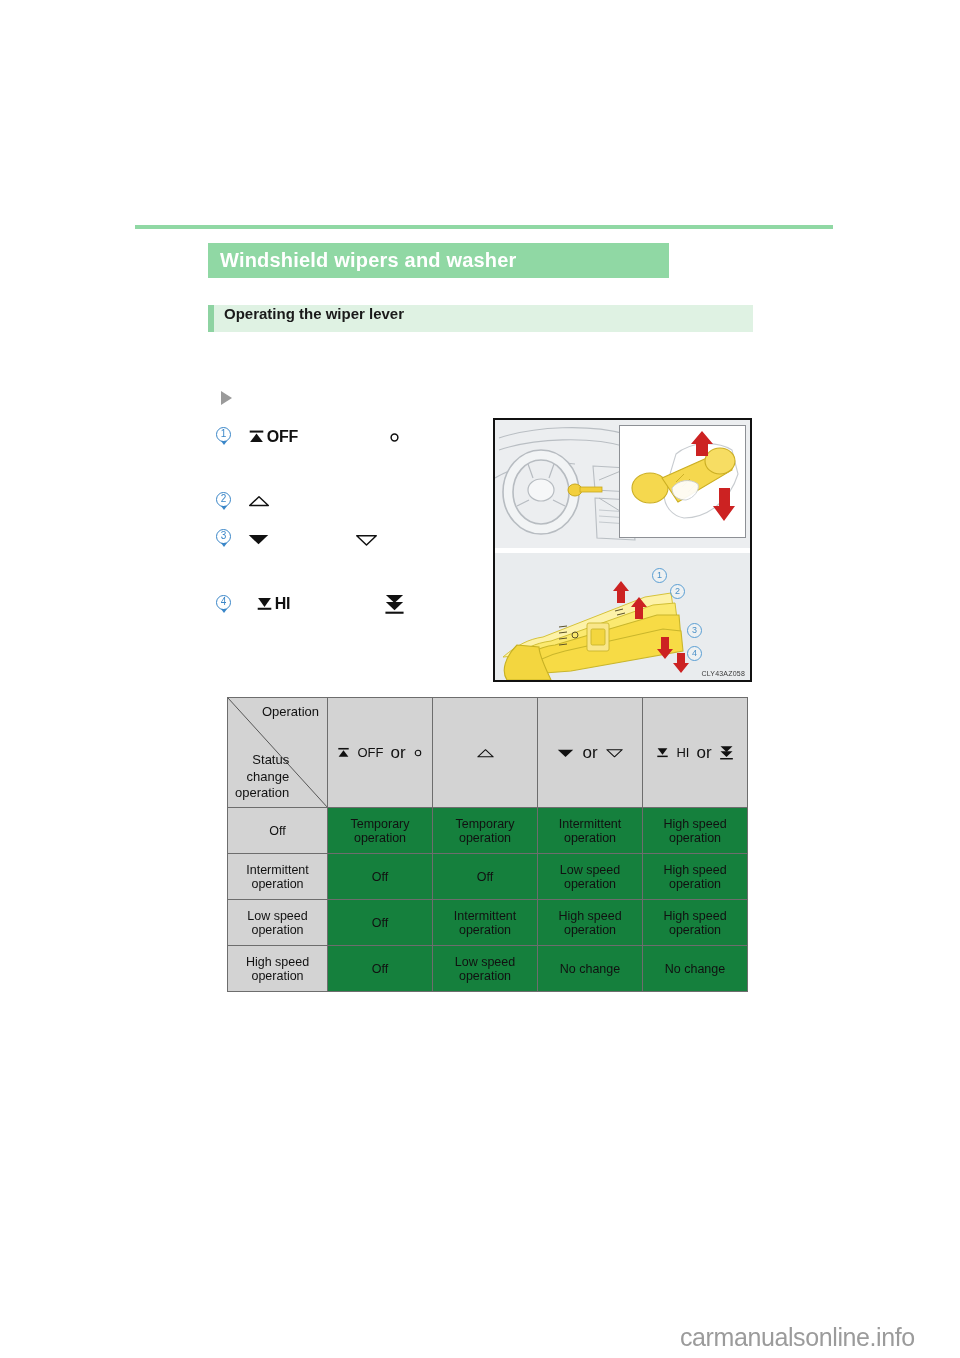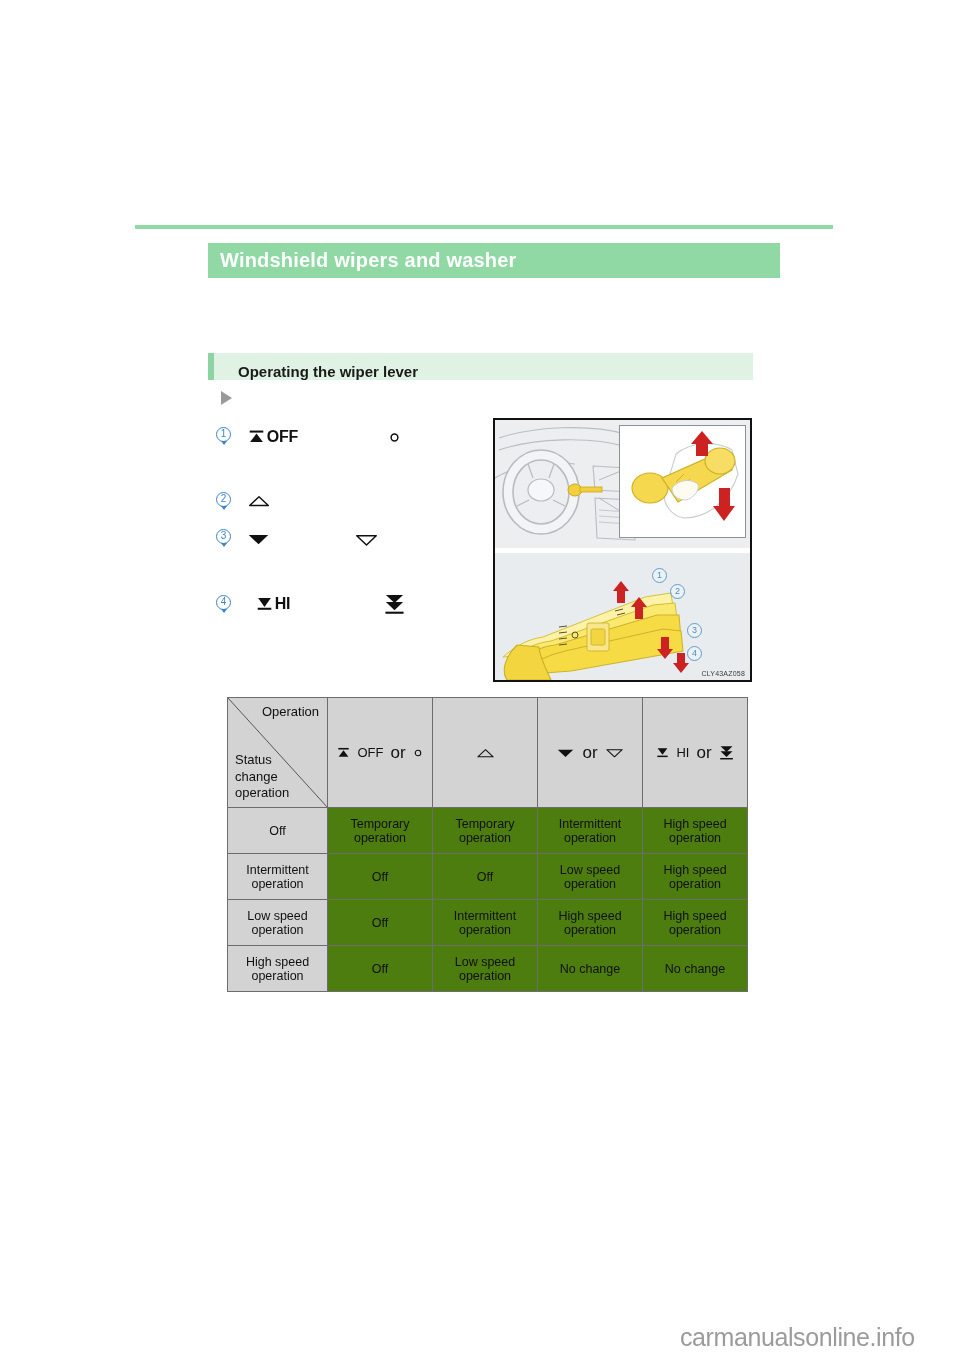--- a/index.html
+++ b/index.html
@@ -14,39 +14,38 @@
   }
 
   
   .top-rule {
     position:absolute; left:135px; top:225px; width:698px; height:4px;
     background: var(--green, #90d8a4);
   }
 
   
   .section-title {
-    position:absolute; left:208px; top:243px; width:572px; height:35px;
+    position:absolute; left:208px; top:243px; width:461px; height:35px;
     background:#90d8a4;
     display:flex; align-items:center;
     padding-left:12px;
   }
   .section-title span {
     font-size:20px; font-weight:bold; color:#ffffff;
     letter-spacing:0.2px;
     font-family:"Liberation Sans", sans-serif;
   }
 
   
   .sub-title {
     position:absolute; left:208px; top:305px; width:545px; height:27px;
     background:#dff2e3;
     border-left:6px solid #8ed3a2;
-    display:flex; align-items:flex-end;
-    padding-left:24px;
-    margin-top:48px;
+    display:flex; align-items:flex-start;
+    padding-left:10px;
   }
   .sub-title span {
     font-size:15px; font-weight:bold; color:#1a1a1a;
     font-family:"Liberation Sans", sans-serif;
   }
 
   
   .bullet-arrow {
     position:absolute; left:221px; top:391px;
     width:0; height:0;
@@ -133,37 +132,37 @@
   table.op td, table.op th {
     border:1px solid #6d6d6d;
     font-family:"Liberation Sans", sans-serif;
     font-size:12.5px;
     text-align:center;
     vertical-align:middle;
     color:#111;
     padding:4px 2px;
   }
   table.op thead td { background:#d3d3d3; height:110px; }
-  table.op tbody td { background:#4d7c0f; height:46px; }
+  table.op tbody td { background:#15803d; height:46px; }
   table.op tbody td.rowhead { background:#d3d3d3; }
 
   .corner-cell{
     position:relative;
     padding:0 !important;
     background:#d3d3d3;
   }
   .corner-cell .diag{
     position:absolute; inset:0;
   }
   .corner-cell .op-lab{
     position:absolute; right:8px; top:6px; font-size:13px;
   }
   .corner-cell .st-lab{
     position:absolute; left:7px; bottom:6px; font-size:13px;
-    text-align:left; line-height:1.25;
+    text-align:right; line-height:1.25;
   }
   .hdr-inner{
     display:flex; align-items:center; justify-content:center; gap:7px;
   }
   .hdr-inner .orword{ font-size:17px; }
 
   
   .watermark{
     position:absolute; left:680px; top:1323px;
     font-size:25px; color:#9b9b9b; letter-spacing:-0.4px;

